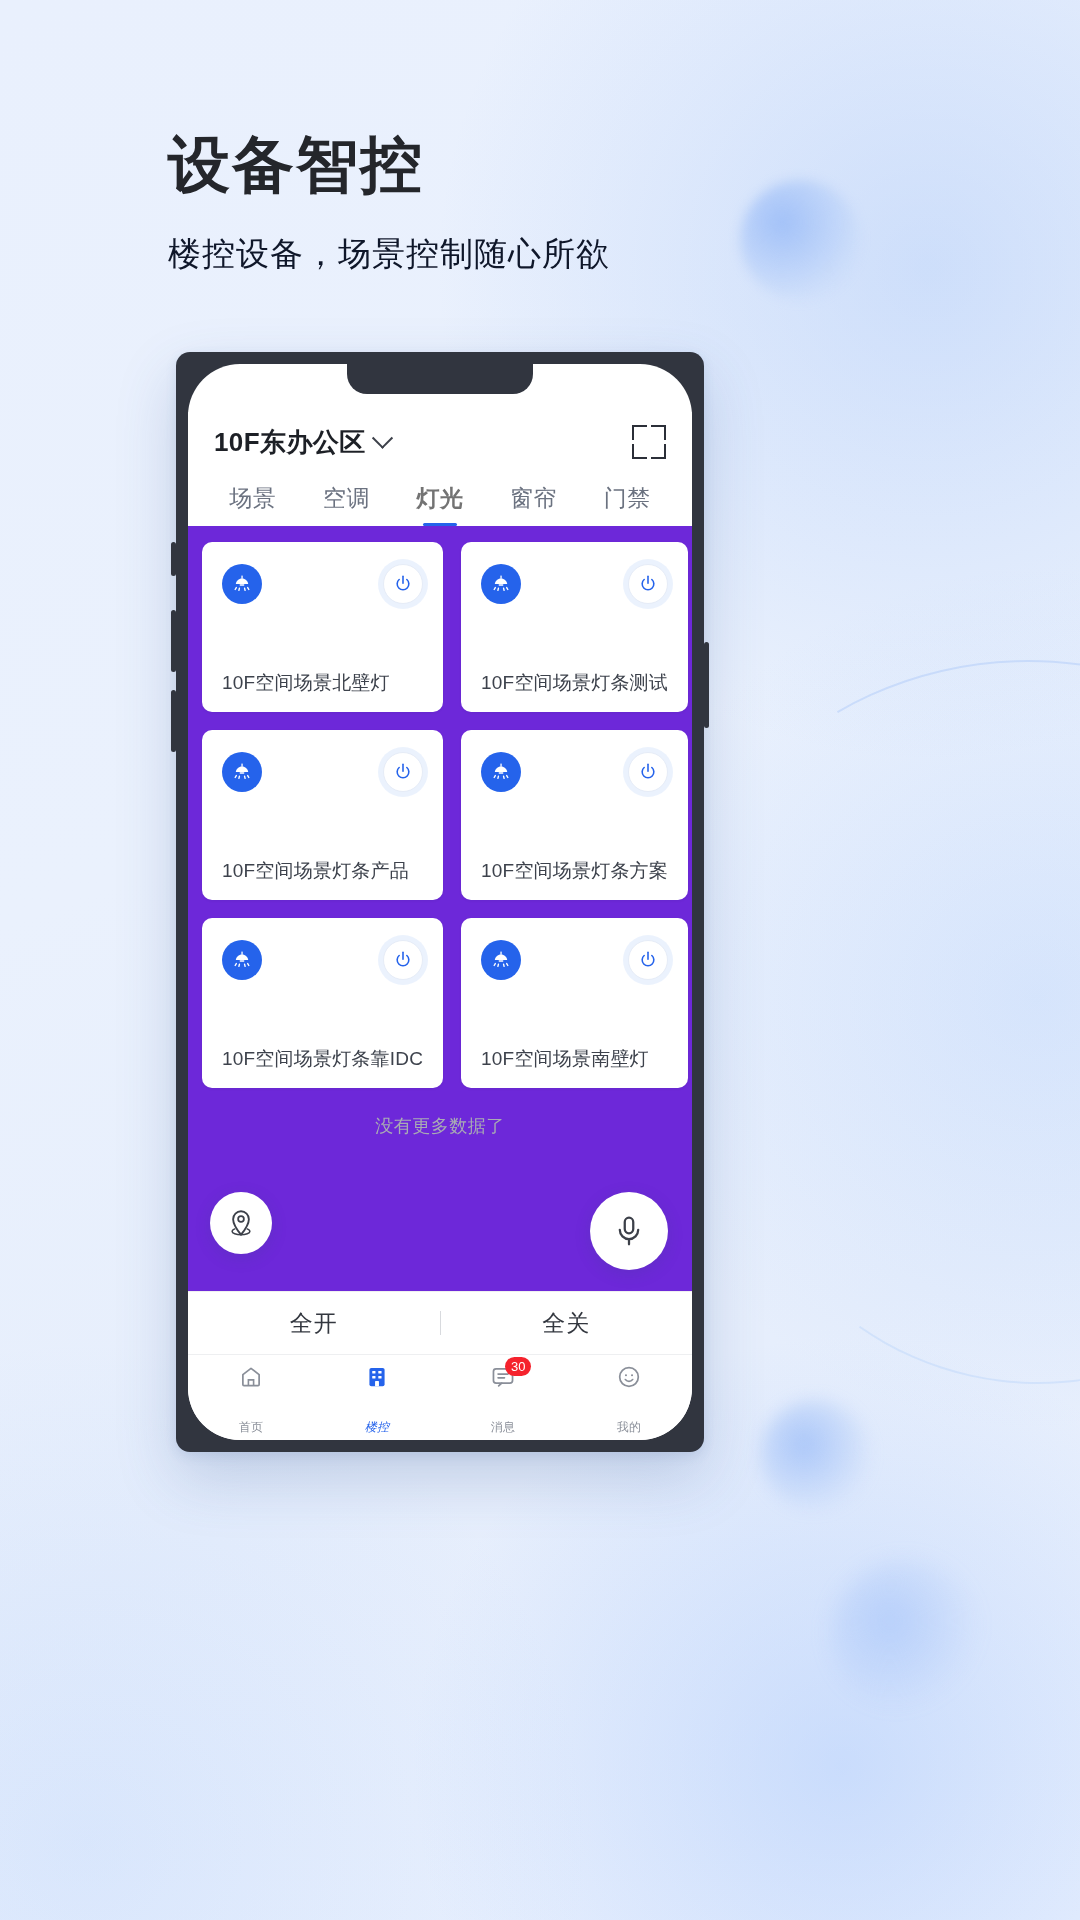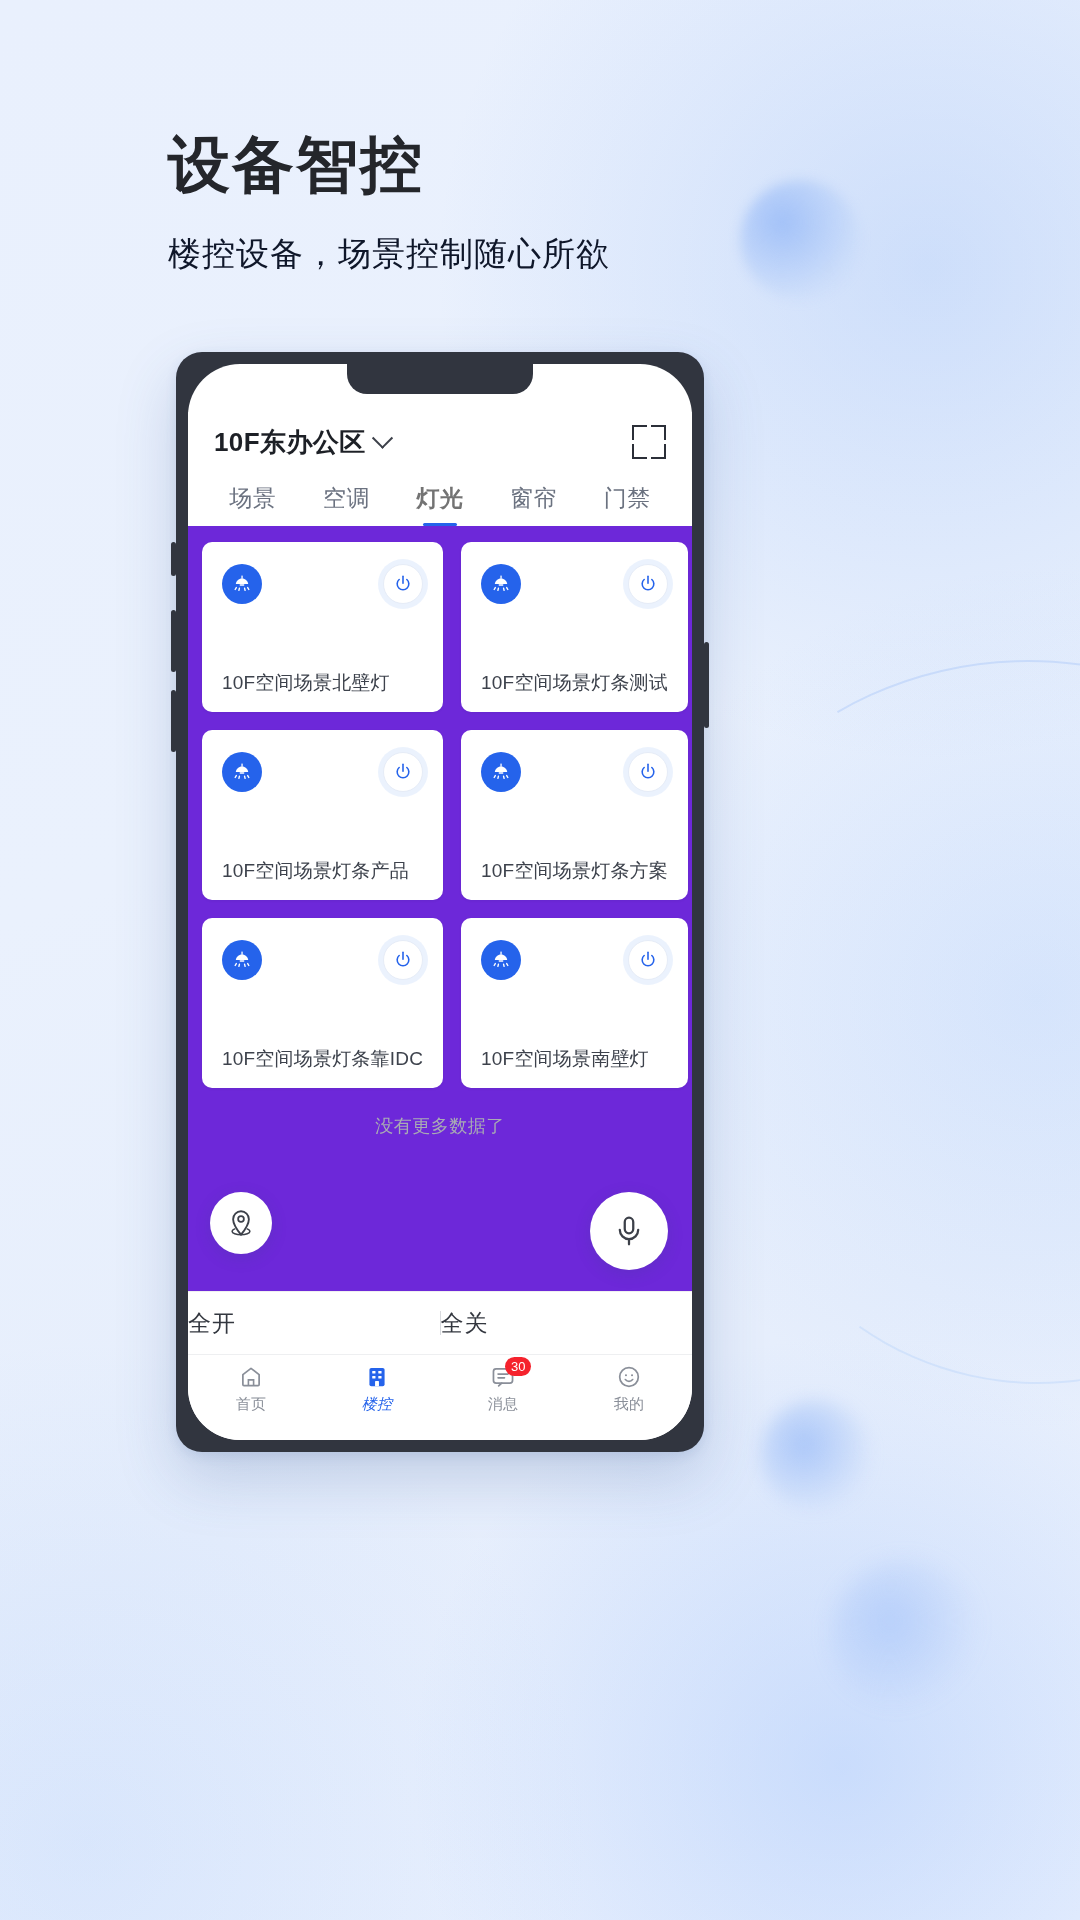--- a/index.html
+++ b/index.html
@@ -95,21 +95,21 @@
   }
 
   
   #phone {
     position: absolute;
     left: 176px;
     top: 352px;
     width: 528px;
     height: 1100px;
     background: #31353f;
-    border-radius: 26px;
+    border-radius: 14px;
     box-shadow: 0 26px 60px rgba(60,90,150,0.22), 0 4px 12px rgba(60,90,150,0.12);
   }
   .phone-btn {
     position: absolute;
     background: #31353f;
     border-radius: 3px;
   }
   #btn-mute  { left: -5px; top: 190px;  width: 5px; height: 34px; }
   #btn-volup { left: -5px; top: 258px;  width: 5px; height: 62px; }
   #btn-voldn { left: -5px; top: 338px;  width: 5px; height: 62px; }
@@ -306,21 +306,21 @@
     bottom: 86px;
     height: 62px;
     background: #ffffff;
     display: flex;
     align-items: center;
     border-top: 1px solid #f0f0f1;
     z-index: 20;
   }
   .all-btn {
     flex: 1;
-    text-align: left;
+    text-align: center;
     font-size: 23px;
     color: #33373f;
     cursor: pointer;
     letter-spacing: 1px;
   }
   #all-divider { width: 1px; height: 24px; background: #d8dade; }
 
   
   #bottom-nav {
     position: absolute;
@@ -338,21 +338,21 @@
   .nav-item {
     flex: 1;
     display: flex;
     flex-direction: column;
     align-items: center;
     gap: 5px;
     cursor: pointer;
     position: relative;
   }
   .nav-icon { width: 26px; height: 26px; position: relative; }
-  .nav-label { font-size: 15px; color: #8a8f99; letter-spacing: 0.3px; }
+  .nav-label { font-size: 12px; color: #8a8f99; letter-spacing: 0.3px; margin-top: 24px; }
   .nav-item.active .nav-label { color: #2563eb; font-style: italic; }
   .nav-badge {
     position: absolute;
     top: -7px;
     left: 50%;
     margin-left: 2px;
     background: #f5222d;
     color: #ffffff;
     font-size: 13px;
     line-height: 1;

